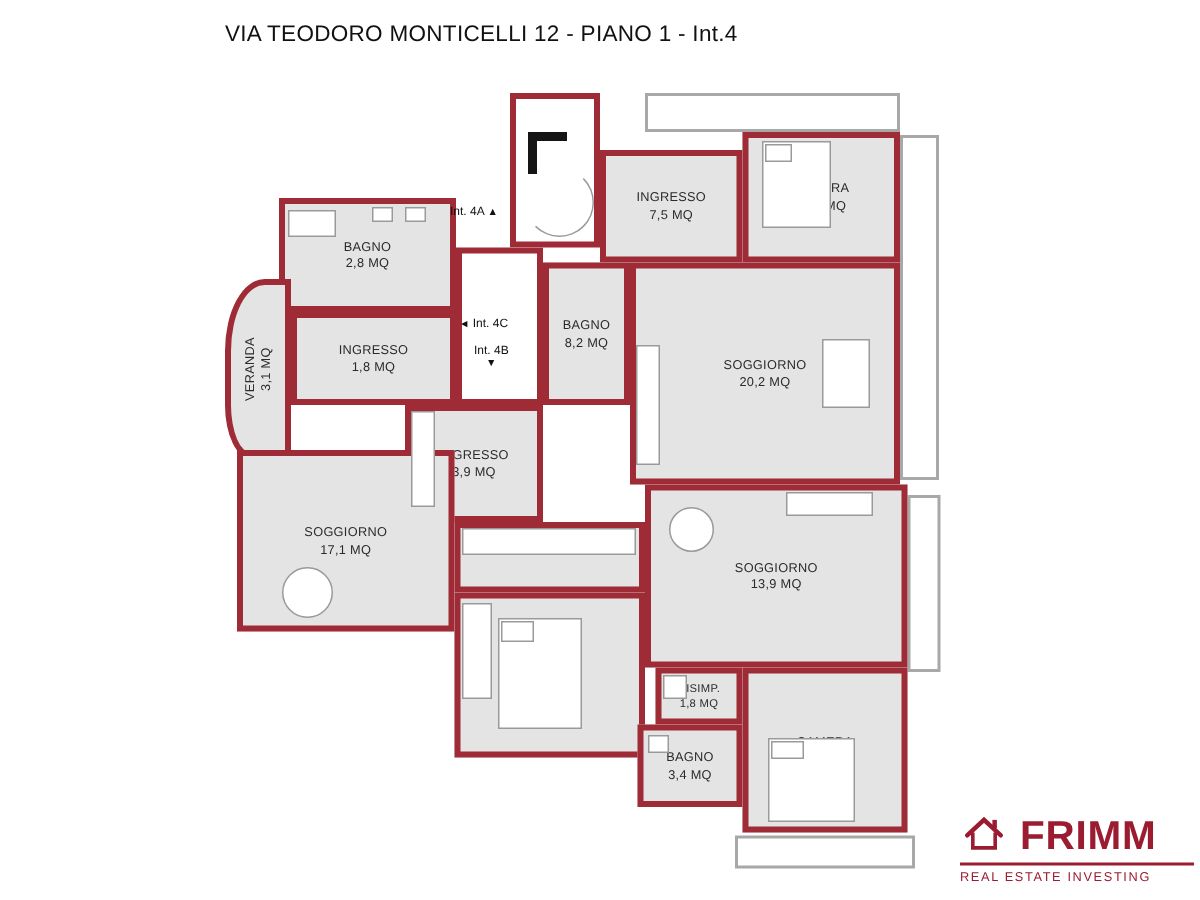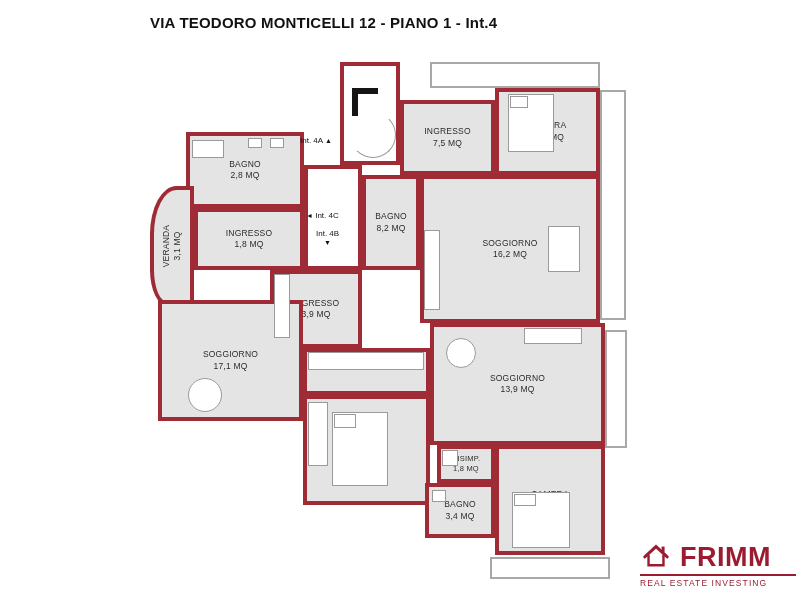--- a/index.html
+++ b/index.html
@@ -2,21 +2,21 @@
 <html><head>
 <meta charset="utf-8">
 <style>
   html,body{margin:0;padding:0;}
   body{
     width:800px;height:600px;position:relative;overflow:hidden;background:#ffffff;
     font-family:"Liberation Sans", sans-serif;
   }
   .plan-title{
     position:absolute;left:150px;top:14px;
-    font-size:15px;font-weight:bold;color:#111;letter-spacing:.2px;
+    font-size:15px;font-weight:normal;color:#111;letter-spacing:.2px;
   }
   
   .plan{position:absolute;left:0;top:0;width:800px;height:600px;}
   .room{
     position:absolute;background:#e4e4e4;border:4px solid #9e2b36;box-sizing:border-box;
     display:flex;align-items:center;justify-content:center;text-align:center;
   }
   .room.white{background:#ffffff;}
   .room-label{font-size:8.5px;line-height:1.3;color:#2b2b2b;letter-spacing:.2px;}
   .room-label .area{display:block;}
@@ -105,21 +105,21 @@
   <div class="room" style="left:362px;top:175px;width:58px;height:95px">
     <div class="room-label">
       <span>BAGNO</span>
       <span class="area">8,2 MQ</span>
     </div>
   </div>
 
   <div class="room" style="left:420px;top:175px;width:180px;height:148px">
     <div class="room-label">
       <span>SOGGIORNO</span>
-      <span class="area">16,2 MQ</span>
+      <span class="area">20,2 MQ</span>
     </div>
   </div>
 
   <div class="room" style="left:270px;top:270px;width:92px;height:78px">
     <div class="room-label">
       <span>INGRESSO</span>
       <span class="area">3,9 MQ</span>
     </div>
   </div>
 

